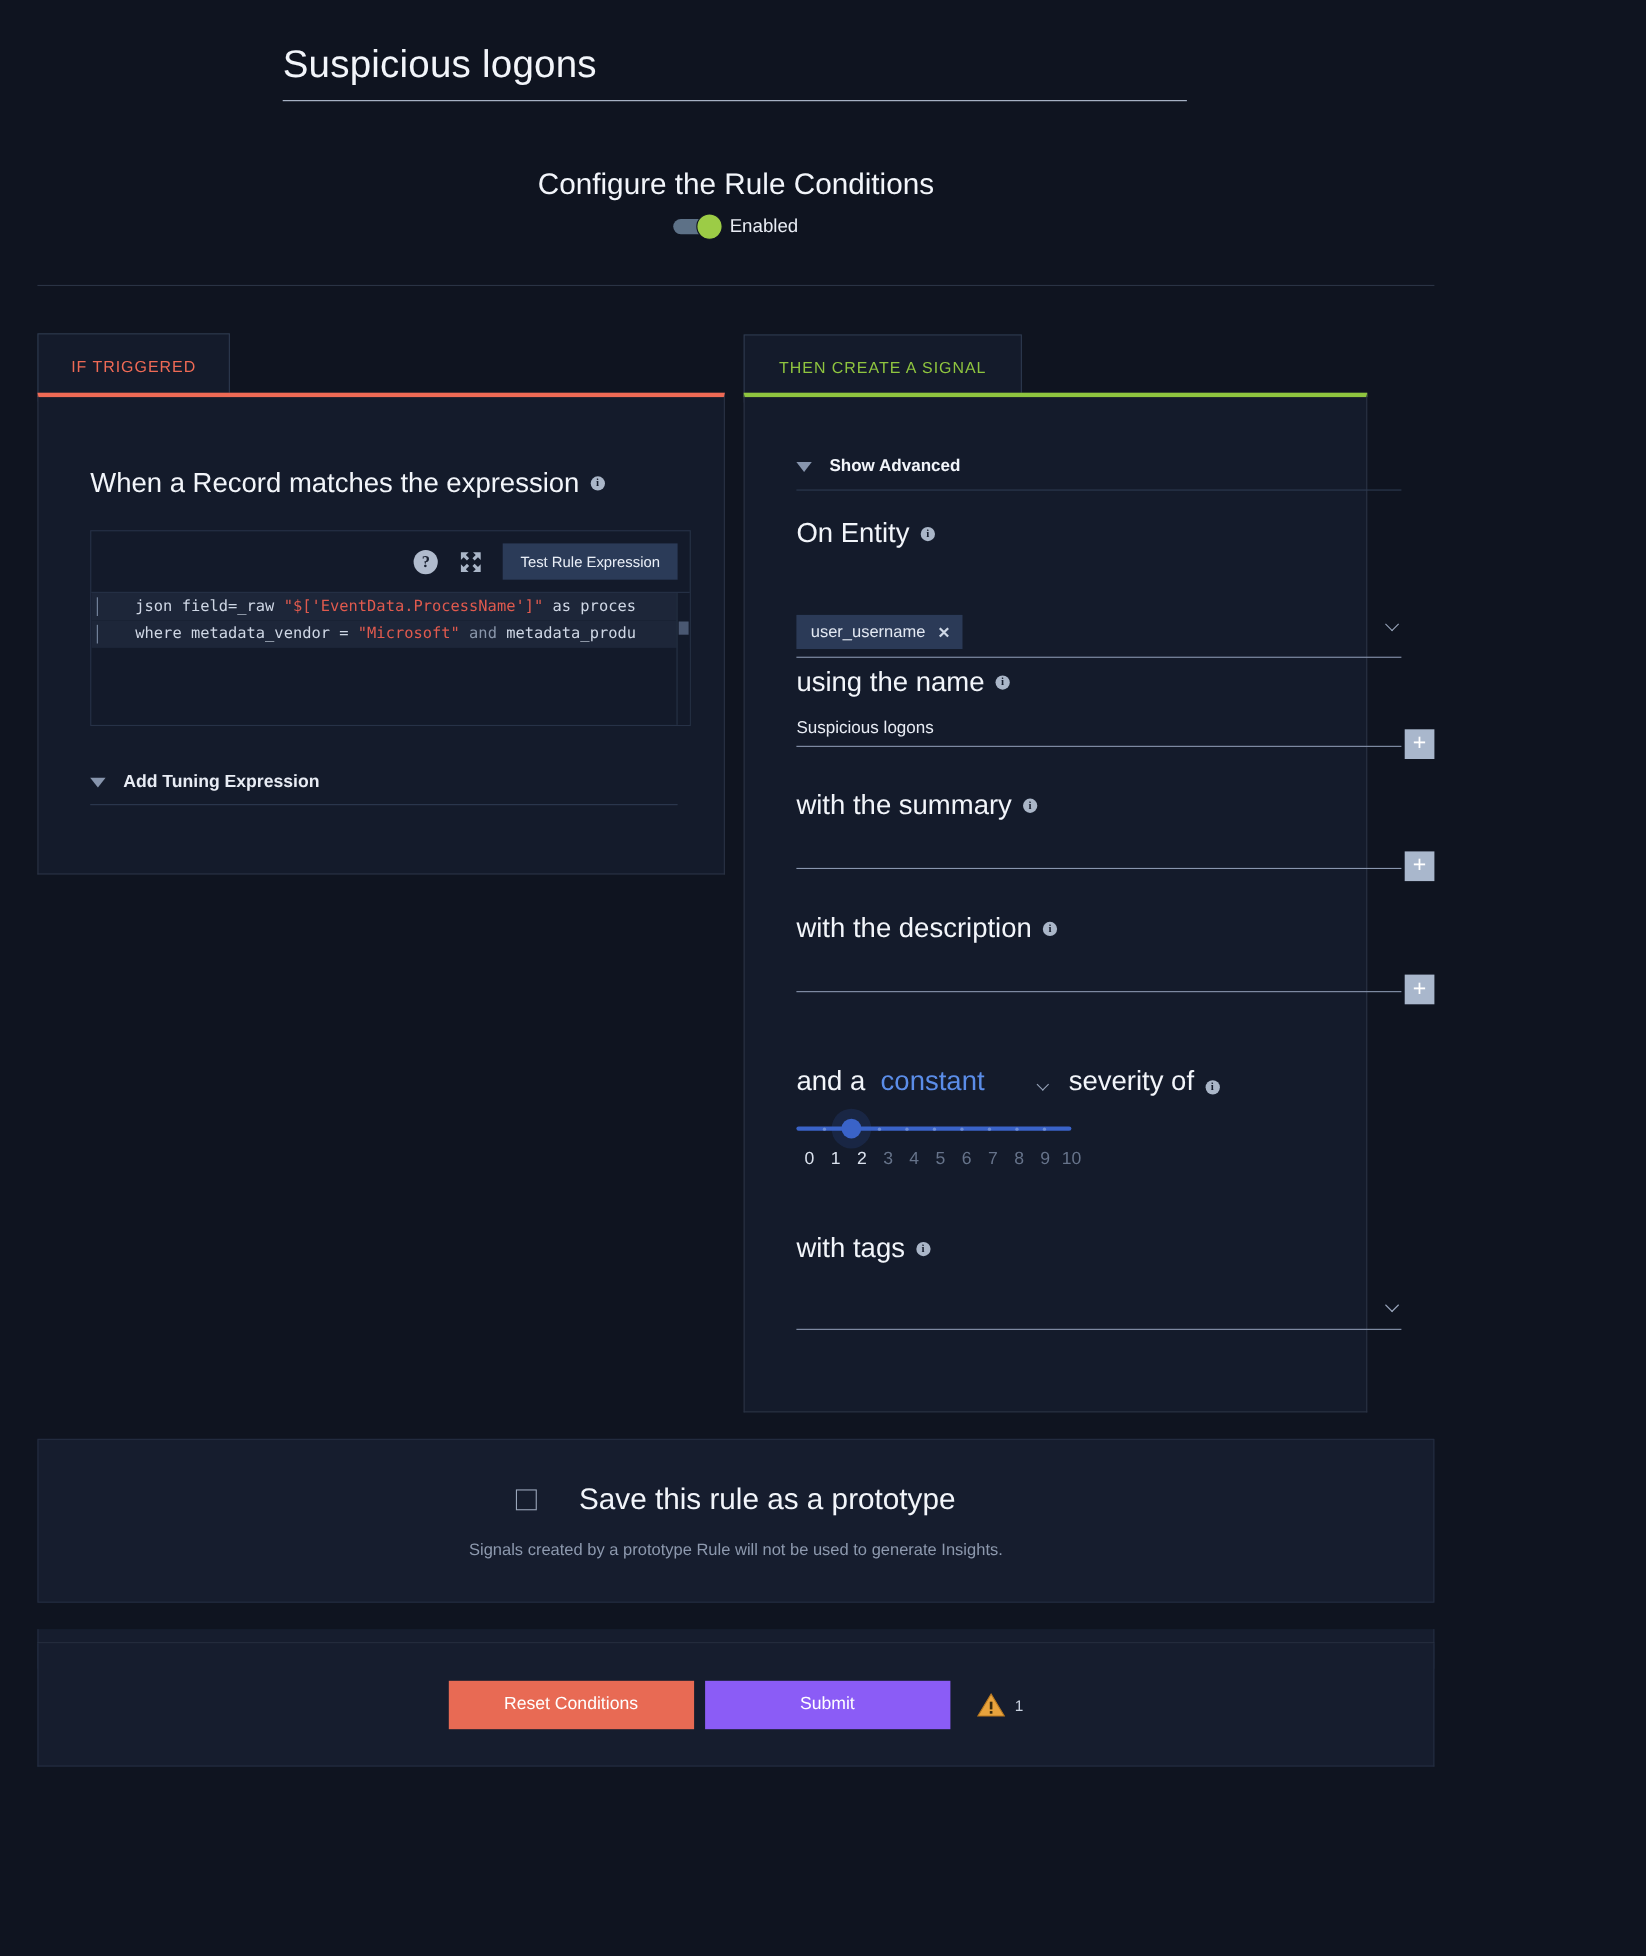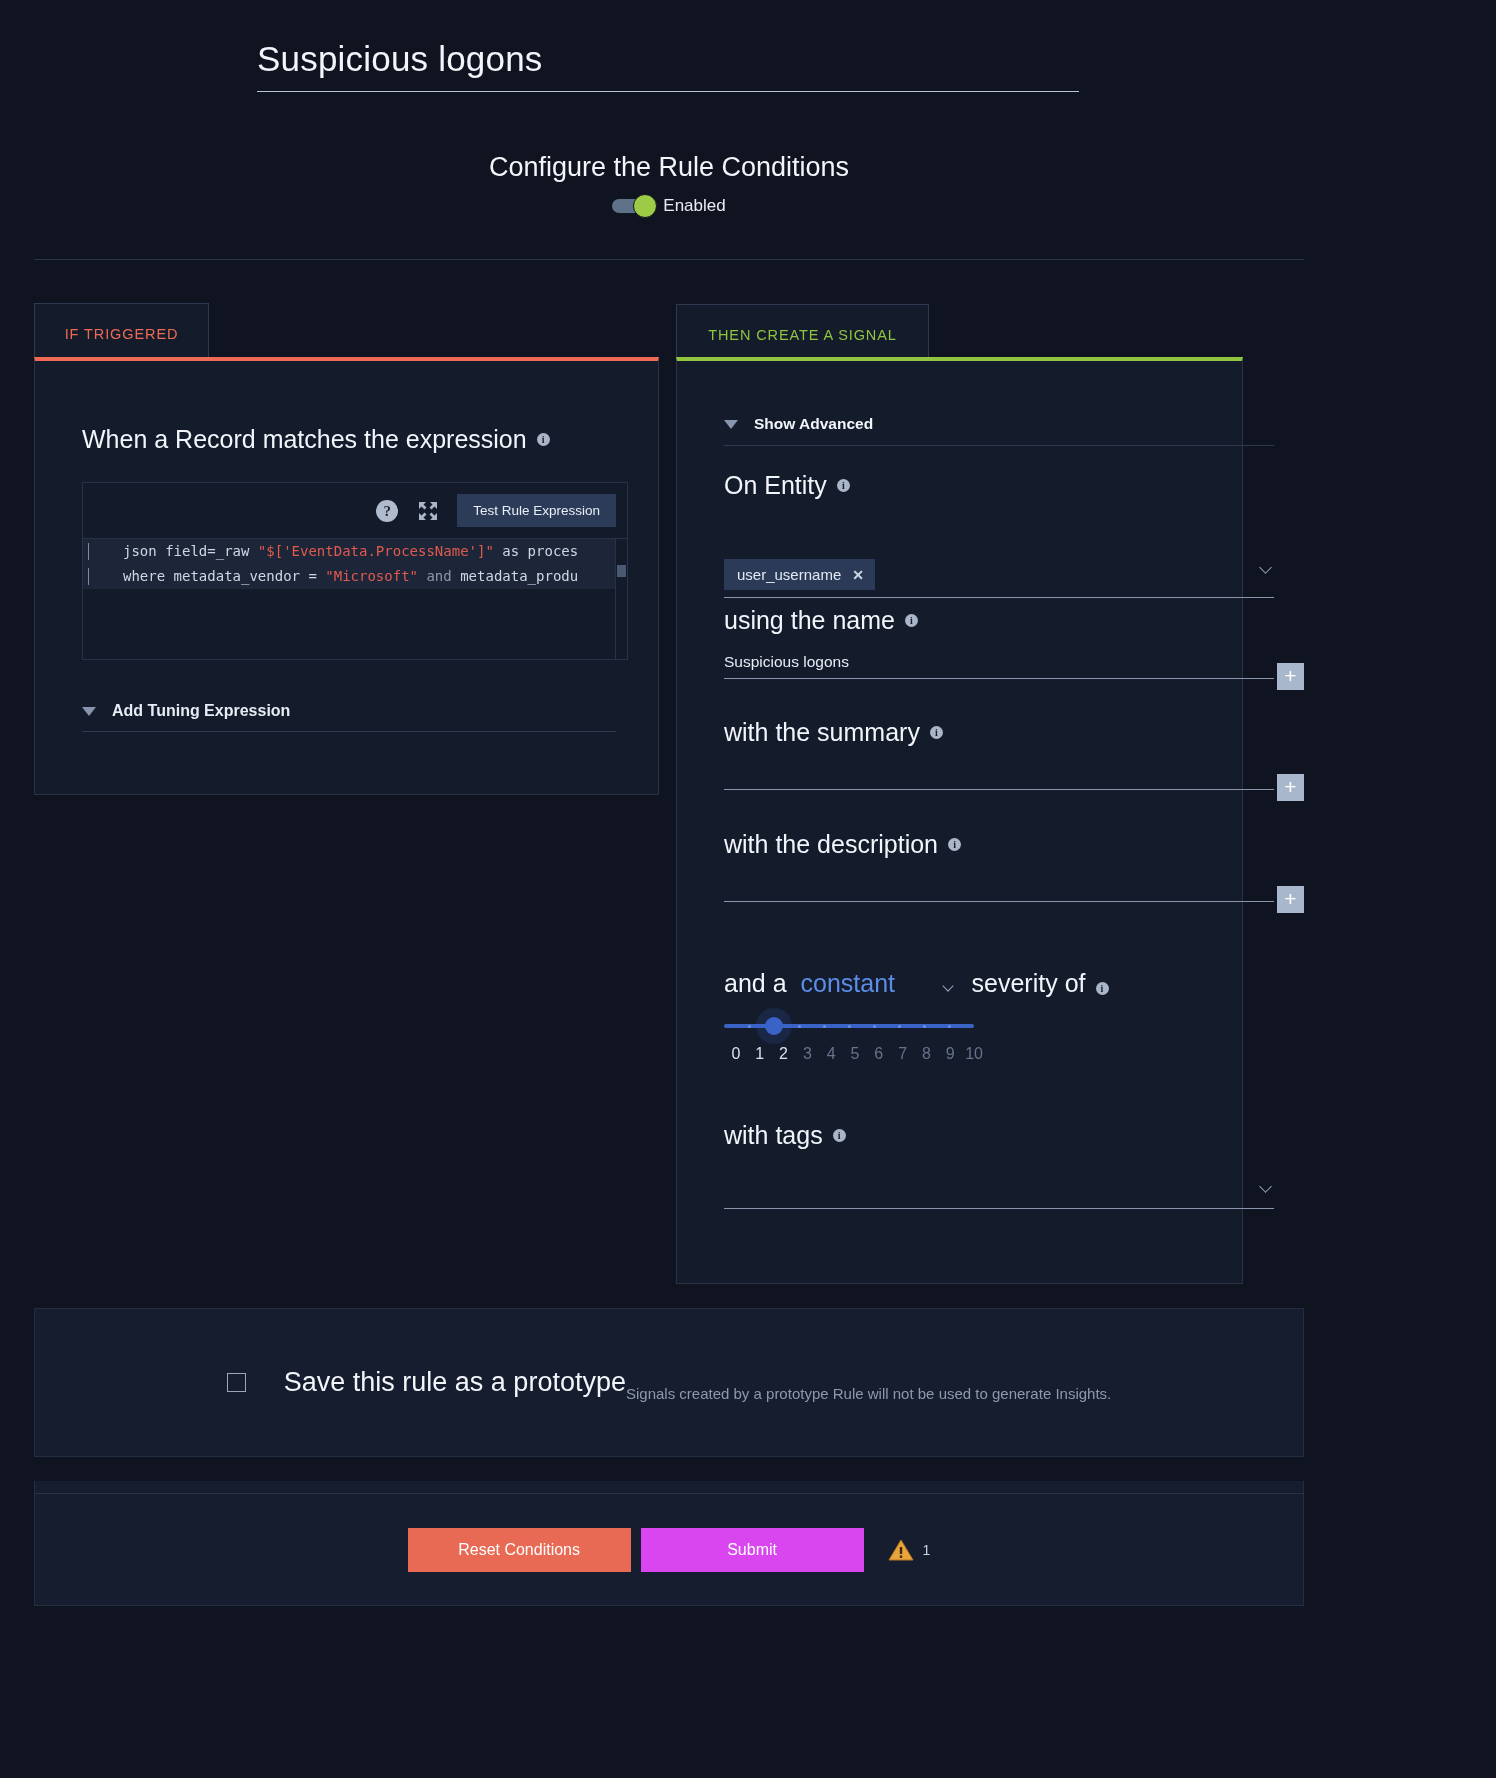--- a/index.html
+++ b/index.html
@@ -204,21 +204,21 @@
   .tags-chev {
     position: absolute; right: 4px; top: 10px;
     width: 9px; height: 9px; border-right: 1.6px solid #98a4ba;
     border-bottom: 1.6px solid #98a4ba; transform: rotate(45deg);
   }
 
   
   .proto {
     position: absolute; left: 34px; top: 1308px; width: 1270px; height: 149px;
     background: #161d2e; border: 1px solid #242e42;
-    display: flex; flex-direction: row; align-items: center; justify-content: center;
+    display: flex; flex-direction: column; align-items: center; justify-content: center;
   }
   .proto-row { display: flex; align-items: center; gap: 38px; }
   .checkbox {
     width: 19px; height: 19px; border: 1.6px solid #9aa6ba; background: transparent; cursor: pointer;
   }
   .proto-label { font-size: 27px; color: #f2f5fa; font-weight: 400; }
   .proto-note { margin-top: 22px; font-size: 15px; color: #8d99ae; }
 
   
   .footer-bar {
@@ -232,21 +232,21 @@
   .footer {
     position: absolute; left: 34px; top: 1494px; width: 1270px; height: 112px;
     background: #161d2e; border: 1px solid #242e42; border-top: none;
     display: flex; align-items: center; justify-content: center; gap: 10px;
   }
   .btn-reset {
     background: #e86a54; color: #ffffff; border: none; cursor: pointer;
     width: 223px; height: 44px; font-size: 16px; font-family: "Liberation Sans", sans-serif;
   }
   .btn-submit {
-    background: #d946ef; color: #ffffff; border: none; cursor: pointer;
+    background: #8b5cf6; color: #ffffff; border: none; cursor: pointer;
     width: 223px; height: 44px; font-size: 16px; font-family: "Liberation Sans", sans-serif;
   }
   .warn-wrap { display: flex; align-items: center; gap: 9px; margin-left: 14px; }
   .warn-count { font-size: 14px; color: #c9d2e0; }
 </style>
 </head>
 <body>
 
 <div class="page">
 

